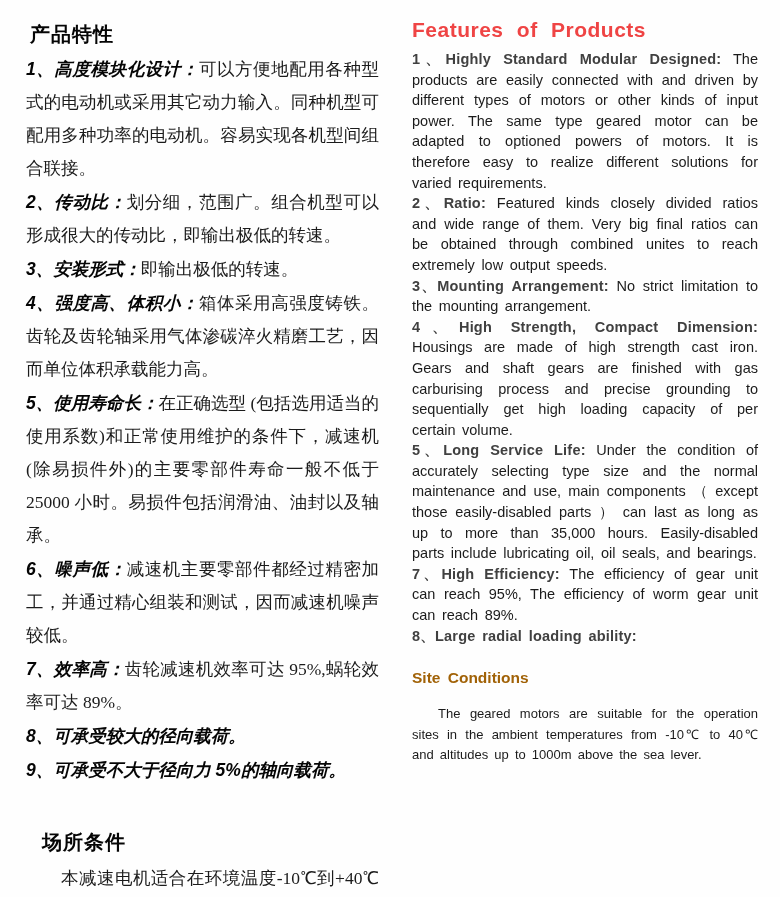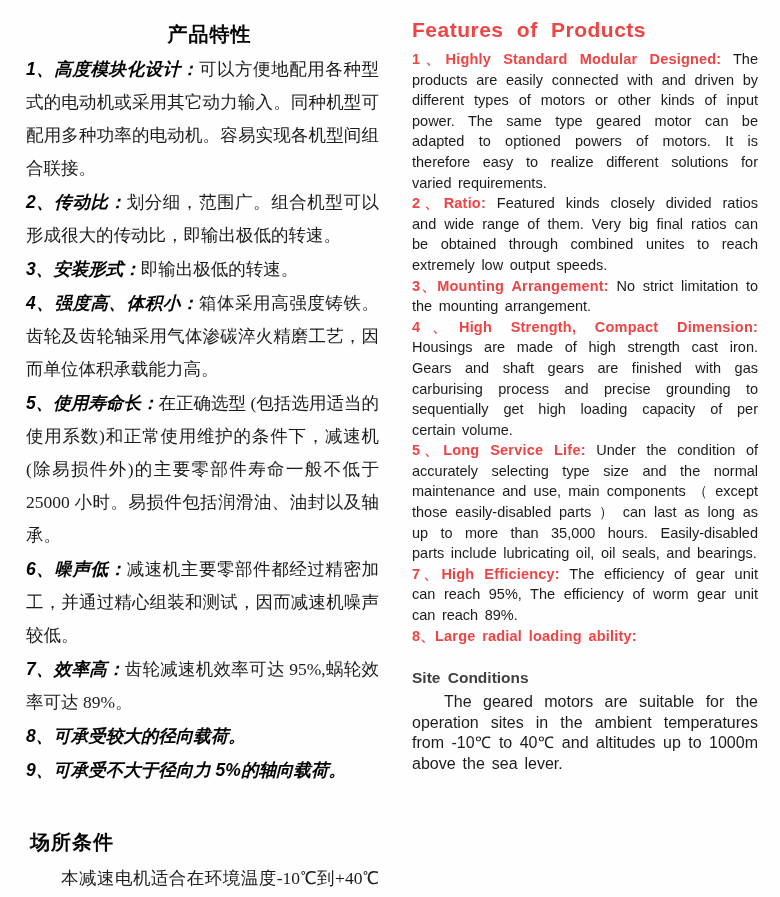--- a/index.html
+++ b/index.html
@@ -21,23 +21,22 @@
     left: 26px;
     top: 21px;
     width: 353px;
   }
   .zh-title {
     font-family: "Liberation Sans", sans-serif;
     font-weight: bold;
     font-size: 20px;
     line-height: 26px;
     color: #050505;
-    margin: 0 0 6px 14px;
+    margin: 0 0 6px 4px;
     letter-spacing: 1px;
-    text-align: center;
   }
   .zh-item {
     font-family: "Liberation Serif", serif;
     font-size: 17.5px;
     line-height: 33px;
     text-align: justify;
     margin: 0 0 1px 0;
     color: #1b1b1b;
   }
   .zh-item .lead {
@@ -45,21 +44,21 @@
     font-weight: bold;
     color: #050505;
     font-style: italic;
   }
   .zh-site-title {
     font-family: "Liberation Sans", sans-serif;
     font-weight: bold;
     font-size: 20px;
     line-height: 26px;
     color: #050505;
-    margin: 42px 0 7px 4px;
+    margin: 42px 0 7px 16px;
     letter-spacing: 1px;
   }
   .zh-para {
     font-family: "Liberation Serif", serif;
     font-size: 17.5px;
     line-height: 33px;
     text-indent: 2em;
     text-align: justify;
     margin: 0;
     color: #1b1b1b;
@@ -85,35 +84,35 @@
     font-family: "Liberation Sans", sans-serif;
     font-size: 14.5px;
     line-height: 20.6px;
     text-align: justify;
     word-spacing: 2.5px;
     margin: 0;
     color: #1b1b1b;
   }
   .en-item .lead {
     font-weight: bold;
-    color: #ef4444;
+    color: #404040;
     letter-spacing: 0.2px;
   }
   .en-site-title {
     font-family: "Liberation Sans", sans-serif;
     font-weight: bold;
     font-size: 15.5px;
     line-height: 20px;
-    color: #404040;
+    color: #a16207;
     word-spacing: 3px;
-    margin: 22px 0 4px 0;
+    margin: 22px 0 16px 0;
   }
   .en-para {
     font-family: "Liberation Sans", sans-serif;
-    font-size: 16px;
+    font-size: 13px;
     line-height: 20.6px;
     text-indent: 2em;
     text-align: justify;
     word-spacing: 2.5px;
     margin: 0;
     color: #1b1b1b;
   }
 </style>
 </head>
 <body>

